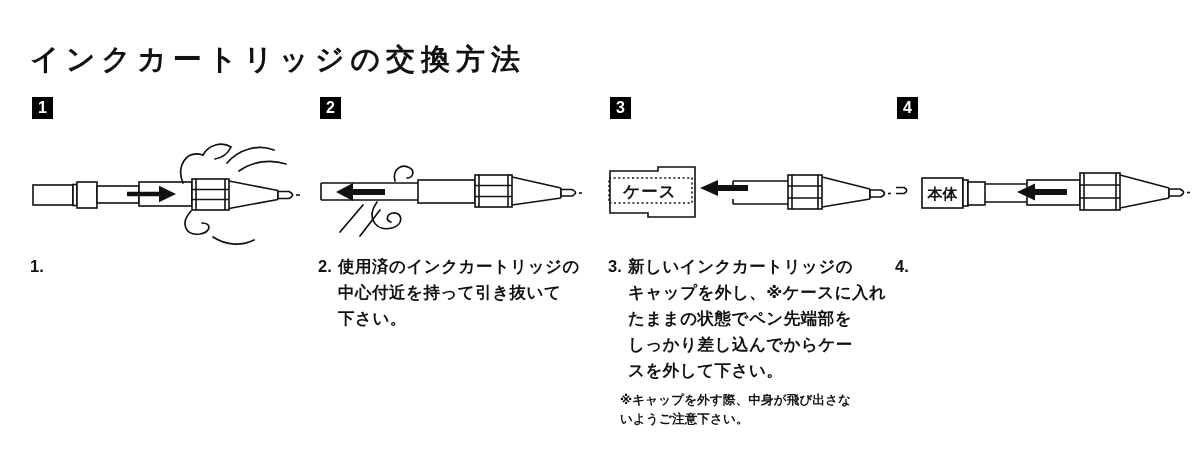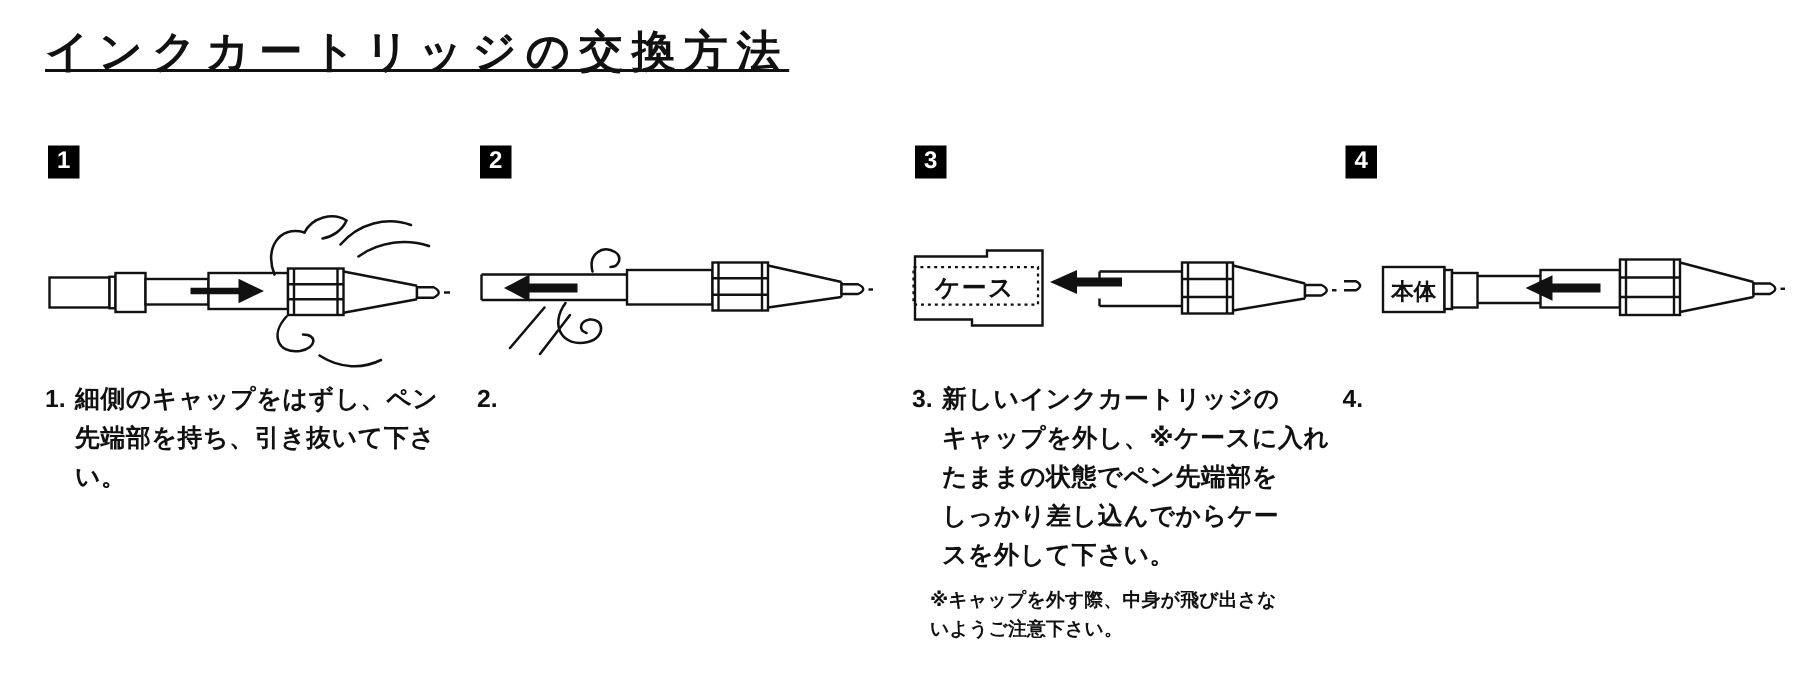--- a/index.html
+++ b/index.html
@@ -5,23 +5,23 @@
   html,body{margin:0;padding:0;background:#e8e8e8;}
   .page{
     position:relative;
     width:1200px;height:460px;
     background:#ffffff;
     font-family:"Liberation Sans","DejaVu Sans",sans-serif;
     color:#111;
     overflow:hidden;
   }
   .title{
-    position:absolute;left:30px;top:15px;
+    position:absolute;left:30px;top:40px;
     font-size:29px;font-weight:bold;letter-spacing:6px;
-    color:#111;white-space:nowrap;text-decoration:underline;
+    color:#111;white-space:nowrap;
   }
   .step{position:absolute;top:95px;width:292px;height:350px;}
   .step1{left:30px;}
   .step2{left:318px;}
   .step3{left:608px;}
   .step4{left:895px;}
   .badge{
     position:absolute;left:2px;top:2px;
     width:21px;height:22px;background:#000;color:#fff;
     font-size:16px;font-weight:bold;
@@ -82,23 +82,20 @@
         <path d="M173,15 C178,5 192,1 201,7 C198,14 191,18 185,19"></path>
         <path d="M197,23 C209,9 228,4 244,10"></path>
         <path d="M209,31 C223,21 241,19 256,24"></path>
         <path d="M161,71 C150,83 155,96 170,94 C181,92 182,83 172,83"></path>
         <path d="M183,97 C197,106 212,106 224,100"></path>
       </g>
     </svg>
     <div class="txtwrap">
       <div class="txtrow">
         <span class="num">1.</span>
-        <span class="body-text">細側のキャップをはずし、ペン
-先端部を持ち、引き抜いて下さ
-い。</span>
       </div>
     </div>
   </div>
 
   <div class="step step2">
     <div class="badge">2</div>
     <svg class="illus" width="285" height="110" viewBox="0 0 285 110">
       <path class="ln" d="M3,43 H100 M3,60 H100 M3,43 V60"></path>
       <rect class="bx" x="100" y="40" width="57" height="23"></rect>
       <g>
@@ -114,20 +111,23 @@
       <g class="hand">
         <path d="M77,41 C74,29 84,23 92,28 C97,31 95,38 89,38"></path>
         <path d="M59,62 C48,77 57,92 74,88 C86,85 85,72 75,73 C69,74 67,80 73,82"></path>
         <path d="M45,65 L22,92"></path>
         <path d="M62,70 L42,96"></path>
       </g>
     </svg>
     <div class="txtwrap">
       <div class="txtrow">
         <span class="num">2.</span>
+        <span class="body-text">使用済のインクカートリッジの
+中心付近を持って引き抜いて
+下さい。</span>
       </div>
     </div>
   </div>
 
   <div class="step step3">
     <div class="badge">3</div>
     <svg class="illus" width="290" height="110" viewBox="0 0 290 110">
       <g>
         <path class="ln" d="M2,31 H50 V27 H87 V77 H40 V73 H2 Z"></path>
         <rect class="dash" x="1" y="38" width="83" height="25"></rect>

